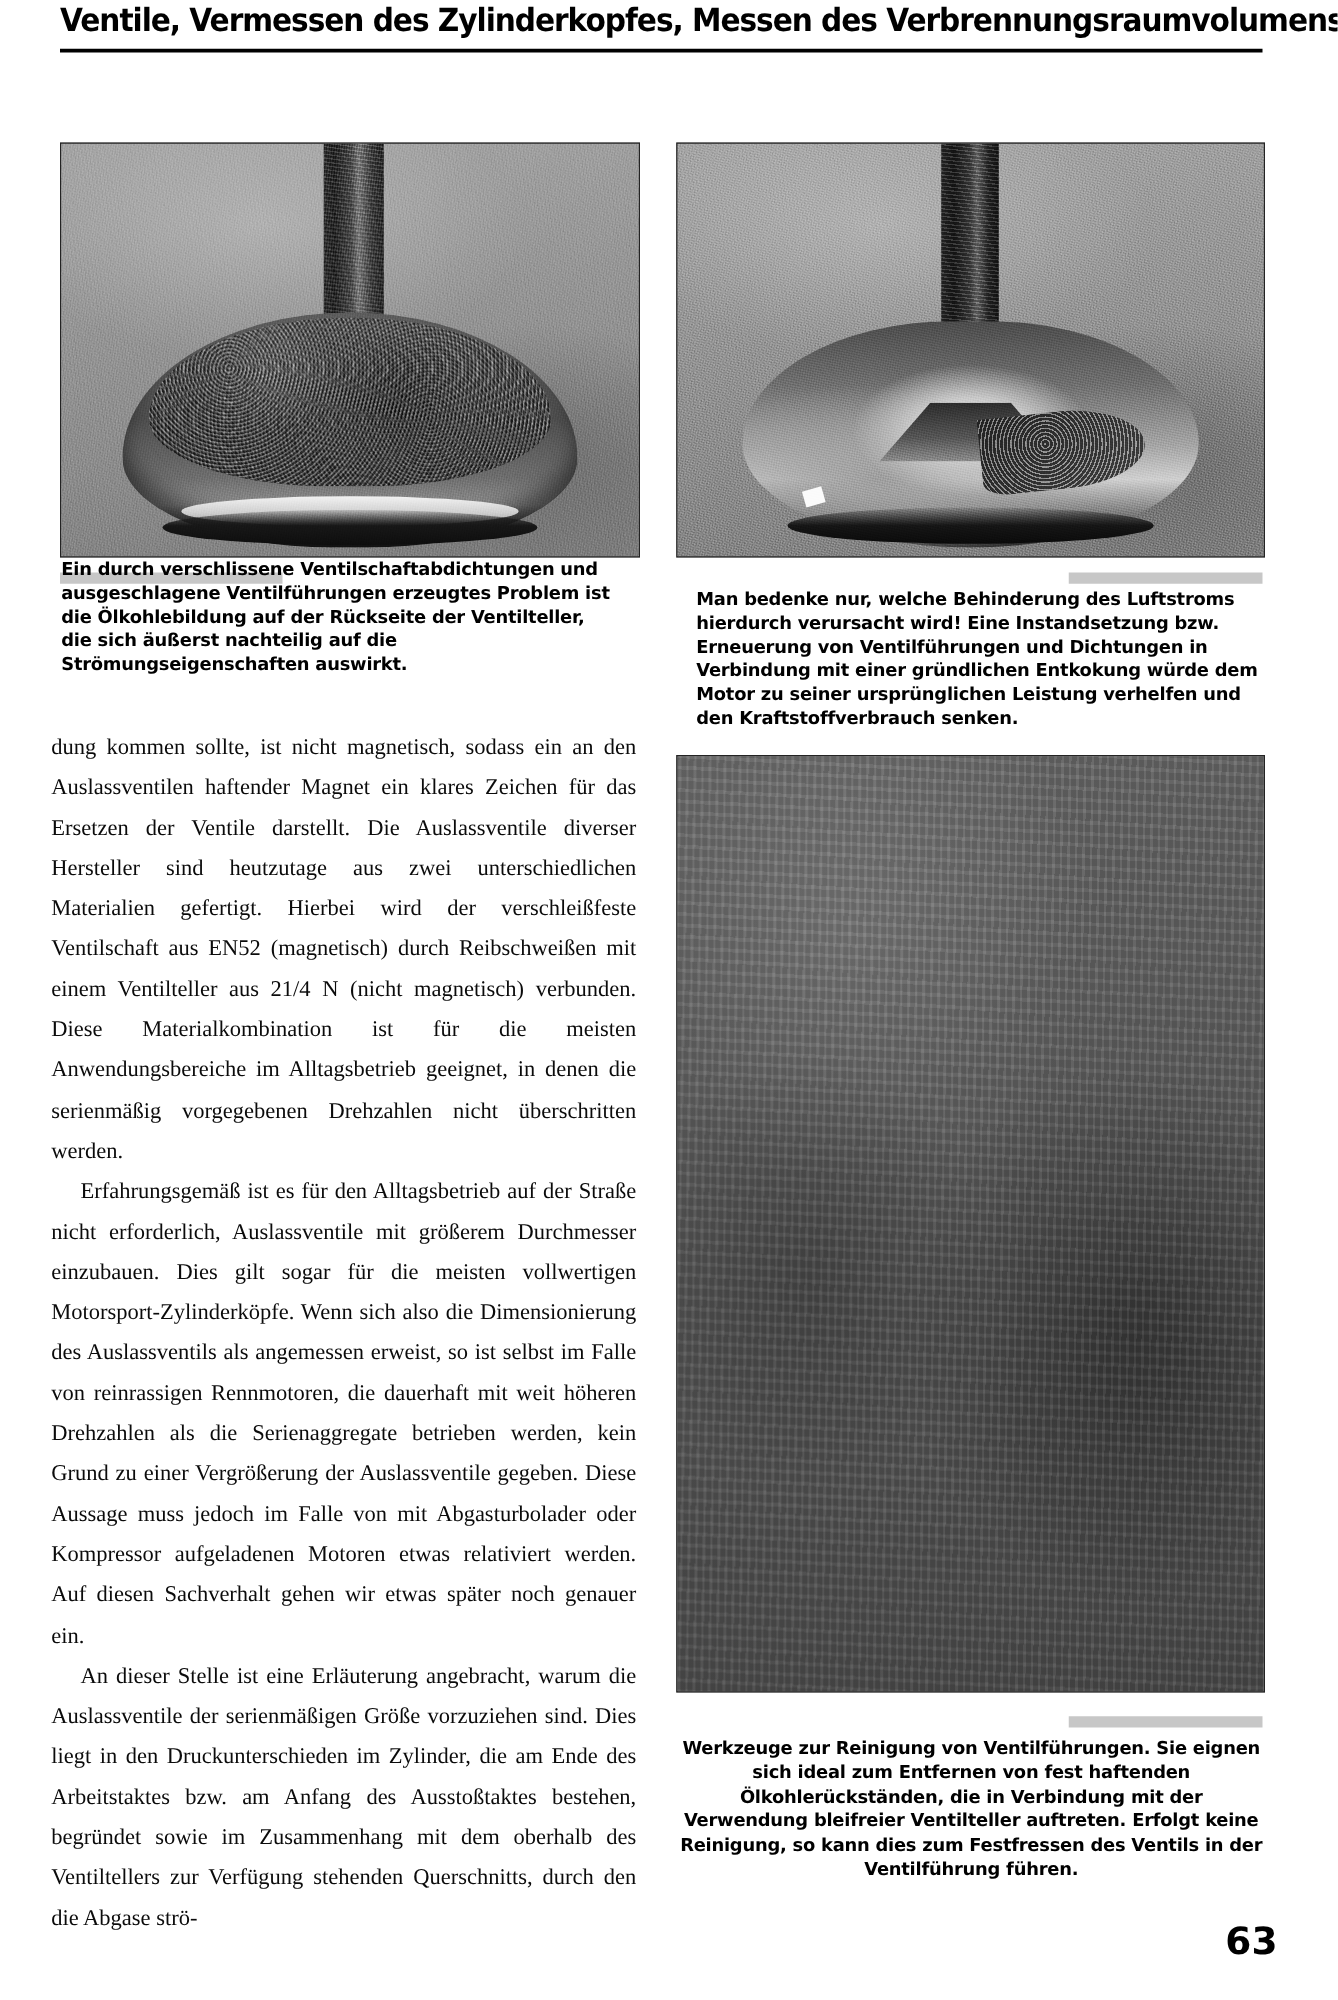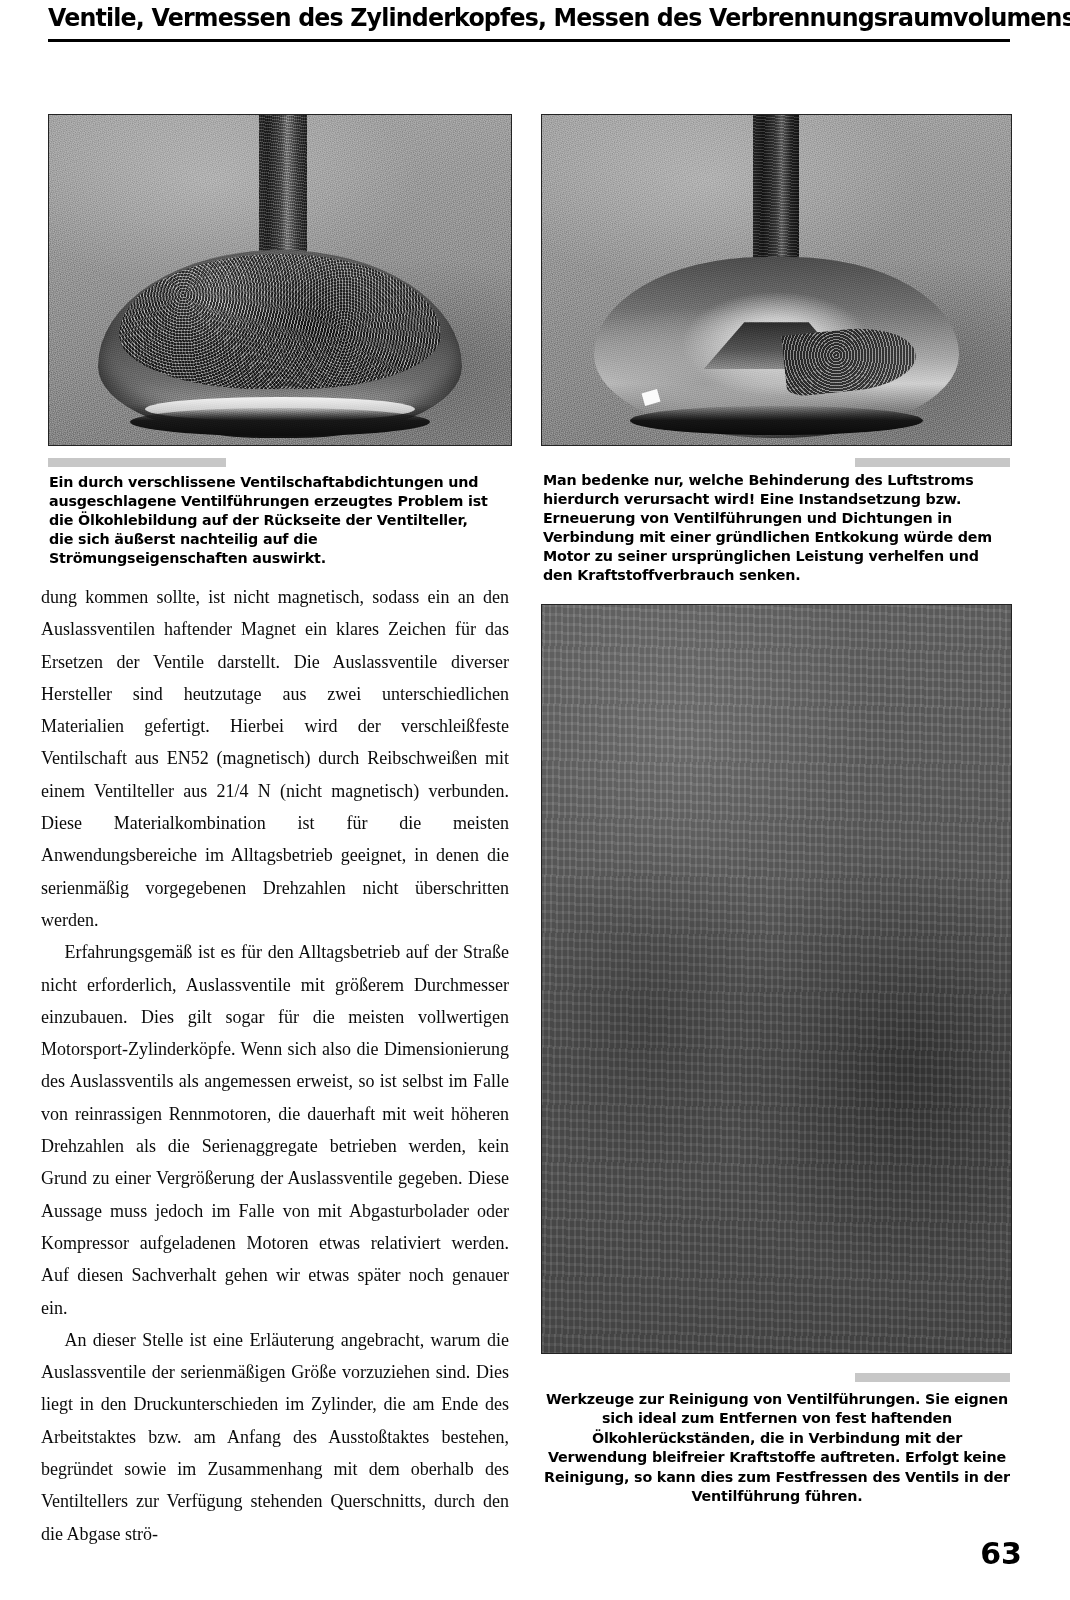--- a/index.html
+++ b/index.html
@@ -246,22 +246,22 @@
   
   .caption {
     position: absolute;
     font-family: "DejaVu Sans", sans-serif;
     font-weight: bold;
     font-size: 14.3px;
     line-height: 19.1px;
     color: #000;
     letter-spacing: -0.18px;
   }
-  .cap-left  { left: 49px;  top: 473px; width: 447px; }
-  .cap-right { left: 543px; top: 471px; width: 470px; }
+  .cap-left  { left: 49px;  top: 447px; width: 447px; }
+  .cap-right { left: 557px; top: 471px; width: 470px; }
   .cap-bot   { left: 543px; top: 1390px; width: 468px; text-align: center; line-height: 19.4px; }
 
   
   .body-col {
     position: absolute;
     left: 41px;
     top: 581px;
     width: 468px;
     font-family: "Liberation Serif", serif;
     font-size: 18px;
@@ -355,17 +355,17 @@
         <div class="shaft" style="left:64.8%; top:30.5%; width:2.8%; height:52.5%;"></div>
         <div class="shaft" style="left:65.0%; top:82.5%; width:2.5%; height:9.5%;"></div>
       </div>
 
       <div class="cloth" style="opacity:.3"></div>
     </div>
   </div>
 
   <div class="marker marker-bot"></div>
 
-  <div class="caption cap-bot">Werkzeuge zur Reinigung von Ventilführungen. Sie eignen sich ideal zum Entfernen von fest haftenden Ölkohlerückständen, die in Verbindung mit der Verwendung bleifreier Kraftstoffe auftreten. Erfolgt keine Reinigung, so kann dies zum Festfressen des Ventils in der Ventilführung führen.</div>
+  <div class="caption cap-bot">Werkzeuge zur Reinigung von Ventilführungen. Sie eignen sich ideal zum Entfernen von fest haftenden Ölkohlerückständen, die in Verbindung mit der Verwendung bleifreier Ventilteller auftreten. Erfolgt keine Reinigung, so kann dies zum Festfressen des Ventils in der Ventilführung führen.</div>
 
   <div class="folio">63</div>
 
 </div>
 
 </body></html>

